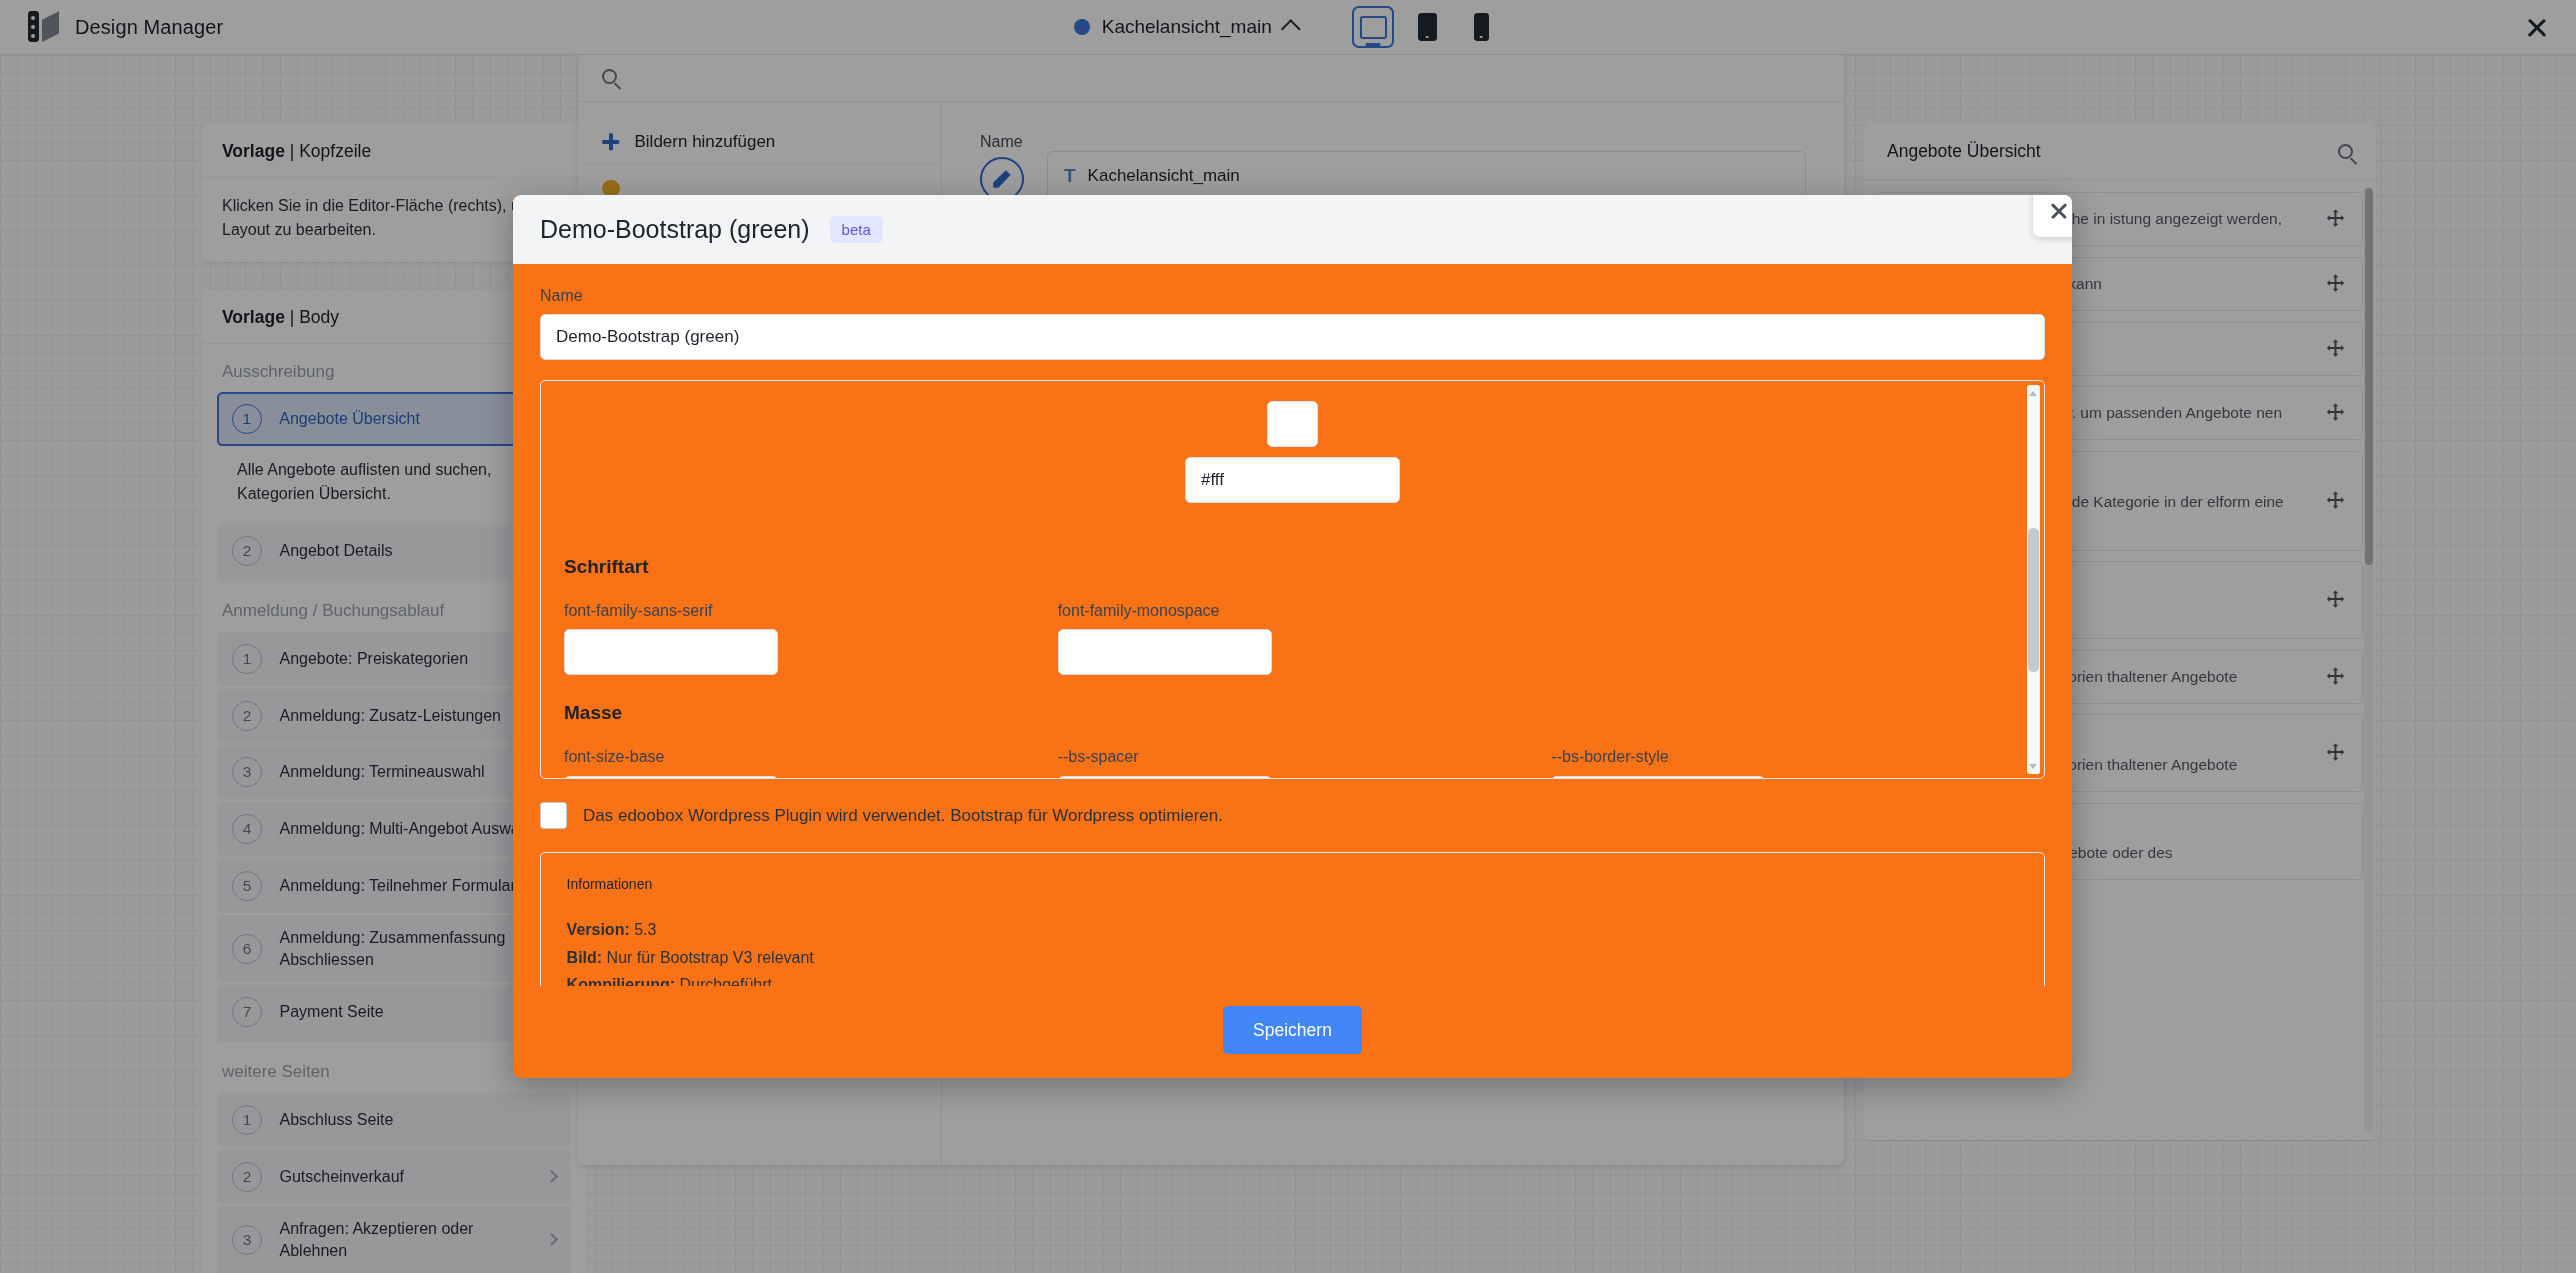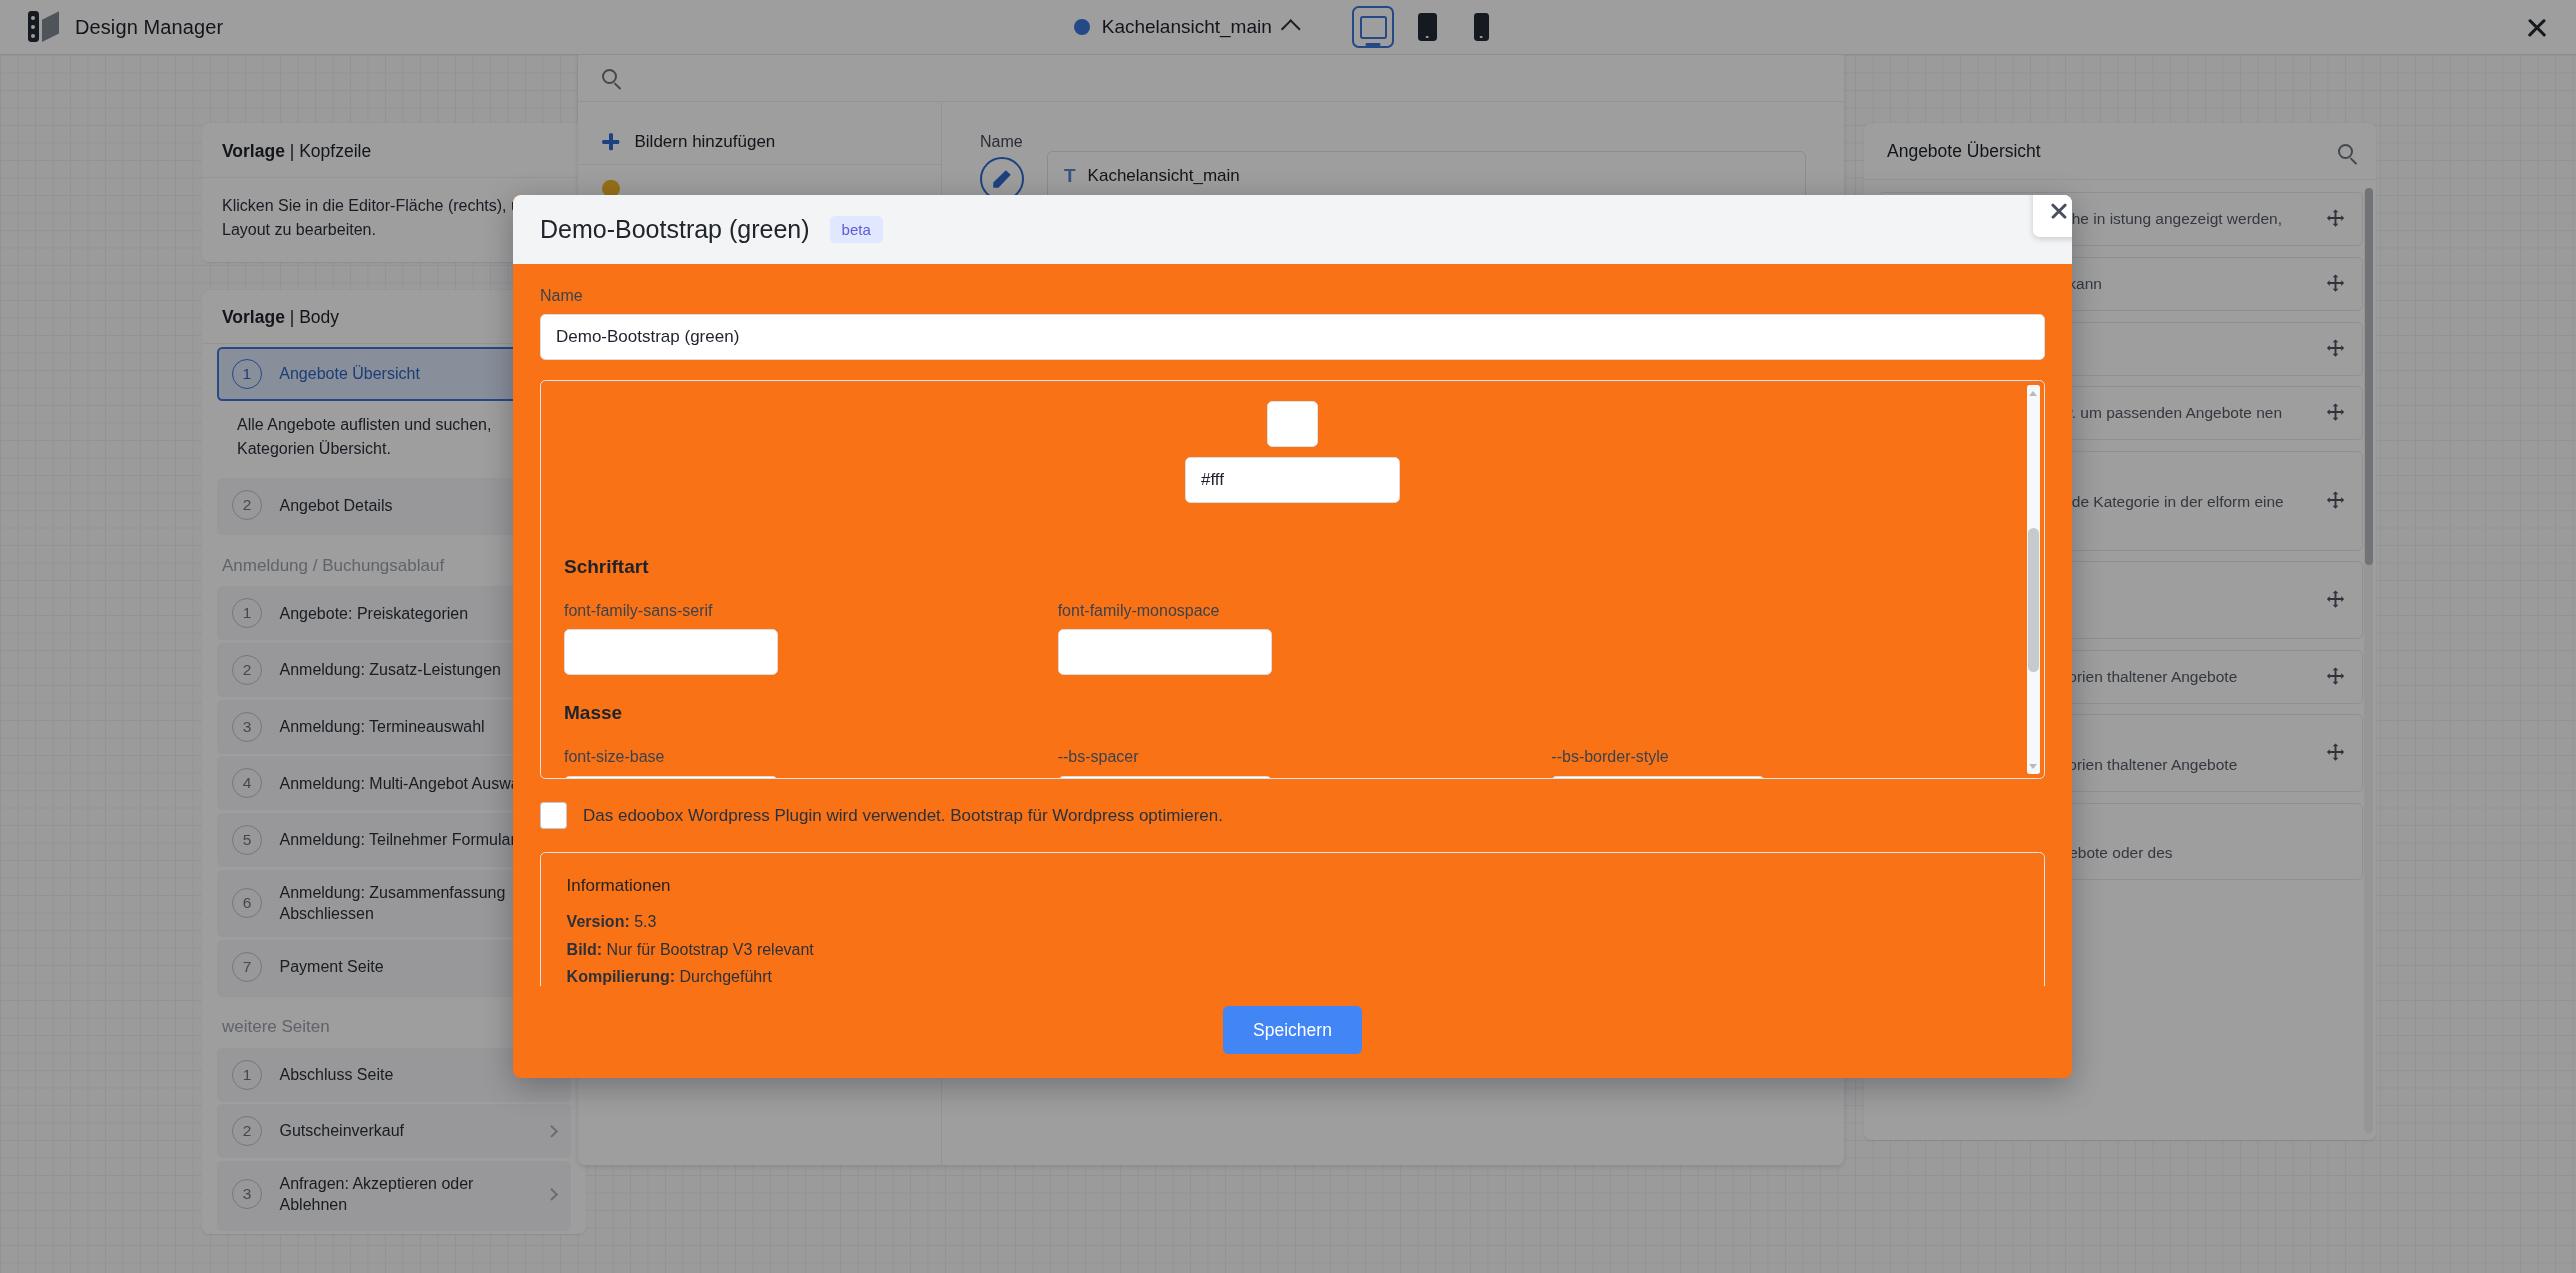--- a/index.html
+++ b/index.html
@@ -368,21 +368,21 @@
   .checkbox {
     width: 27px; height: 27px; border: 1.3px solid #c4c8ce; border-radius: 3.4px;
     background: #ffffff; cursor: pointer; flex: 0 0 auto;
   }
   .check-text { font-size: 17px; color: #2b313b; }
 
   .info-box {
     margin-top: 23px; border: 0.7px solid #e3e5e9; border-radius: 5.4px;
     padding: 23px 25.6px;
   }
-  .info-title { font-size: 17px; color: #1d222b; margin-bottom: 12px; }
+  .info-title { font-size: 14px; color: #1d222b; margin-bottom: 24px; }
   .info-line { font-size: 16px; color: #2b313b; line-height: 1.72; }
   .info-line b { font-weight: 700; }
 
   .modal-foot {
     flex: 0 0 auto;
     padding: 20px 27px 24px 27px;
     display: flex; justify-content: center;
   }
   .btn-primary {
     background: #4285f4; color: #ffffff;
@@ -441,20 +441,21 @@
         <b>Vorlage</b><span> | Kopfzeile</span>
       </div>
       <div class="panel-hint">Klicken Sie in die Editor-Fläche (rechts), um das Layout zu bearbeiten.</div>
     </div>
 
     <div class="panel-card">
       <div class="panel-head">
         <b>Vorlage</b><span> | Body</span>
       </div>
 
+      <div class="group-label">Ausschreibung</div>
       <div class="nav-item active">
         <span class="nav-num">1</span>
         <span class="nav-label">Angebote Übersicht</span>
       </div>
       <div class="nav-desc">Alle Angebote auflisten und suchen, Kategorien Übersicht.</div>
       <div class="nav-item pad-b">
         <span class="nav-num">2</span>
         <span class="nav-label">Angebot Details</span>
       </div>
 

